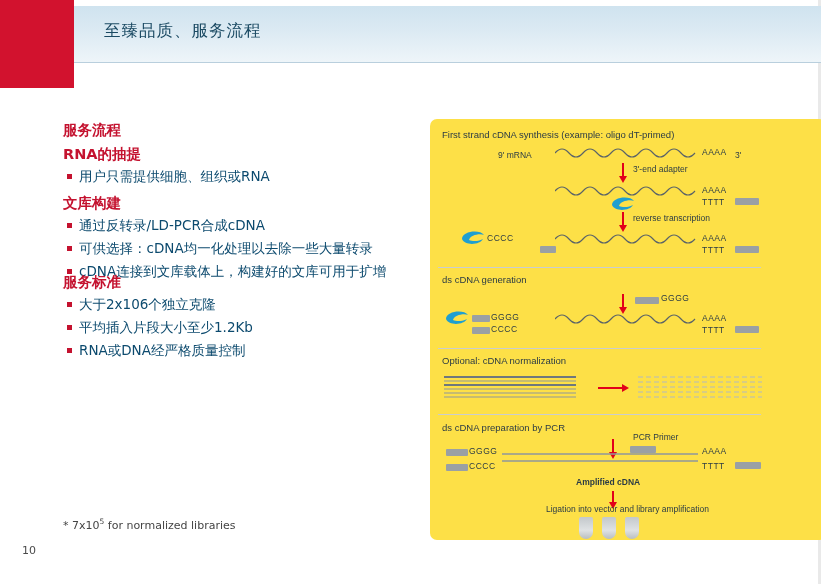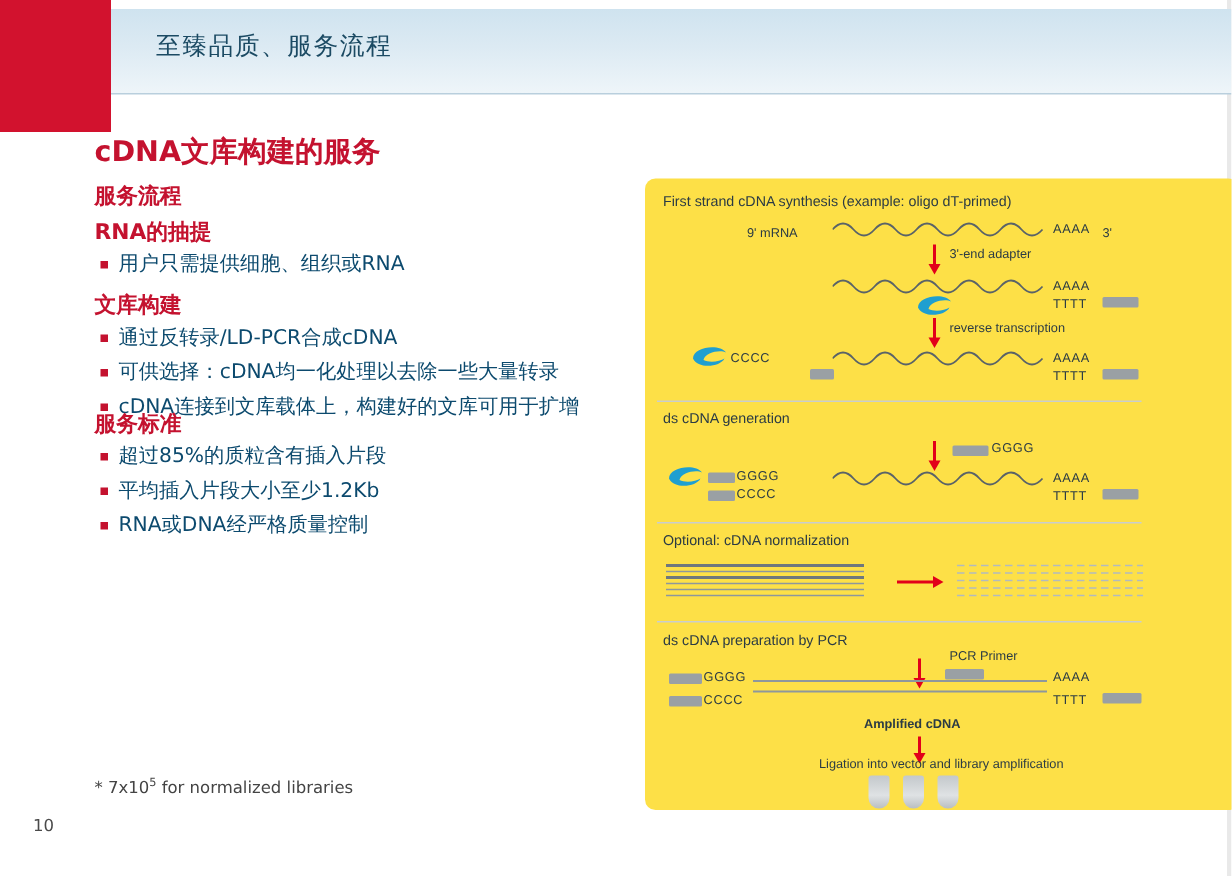--- a/index.html
+++ b/index.html
@@ -121,39 +121,38 @@
 </head>
 <body>
 
 <div class="slide">
 
   <div class="header-band"></div>
   <div class="header-rule"></div>
   <div class="red-block"></div>
   <div class="header-title">至臻品质、服务流程</div>
 
-  <div class="page-title">cDNA文库构建的服务</div>
 
   <div class="sect sect-flow">服务流程</div>
 
   <div class="sect sect-rna">RNA的抽提</div>
   <ul class="bullets b-rna">
     <li>用户只需提供细胞、组织或RNA</li>
   </ul>
 
   <div class="sect sect-lib">文库构建</div>
   <ul class="bullets b-lib">
     <li>通过反转录/LD-PCR合成cDNA</li>
     <li>可供选择：cDNA均一化处理以去除一些大量转录</li>
     <li>cDNA连接到文库载体上，构建好的文库可用于扩增</li>
   </ul>
 
   <div class="sect sect-std">服务标准</div>
   <ul class="bullets b-std">
-    <li>超过85%的质粒含有插入片段</li>
+    <li>大于2x106个独立克隆</li>
     <li>平均插入片段大小至少1.2Kb</li>
     <li>RNA或DNA经严格质量控制</li>
   </ul>
 
   <div class="footnote"><span>* 7x10</span><sup>5</sup><span> for normalized libraries</span></div>
 
   <div class="page-num">10</div>
 
   <div class="figure">
 

